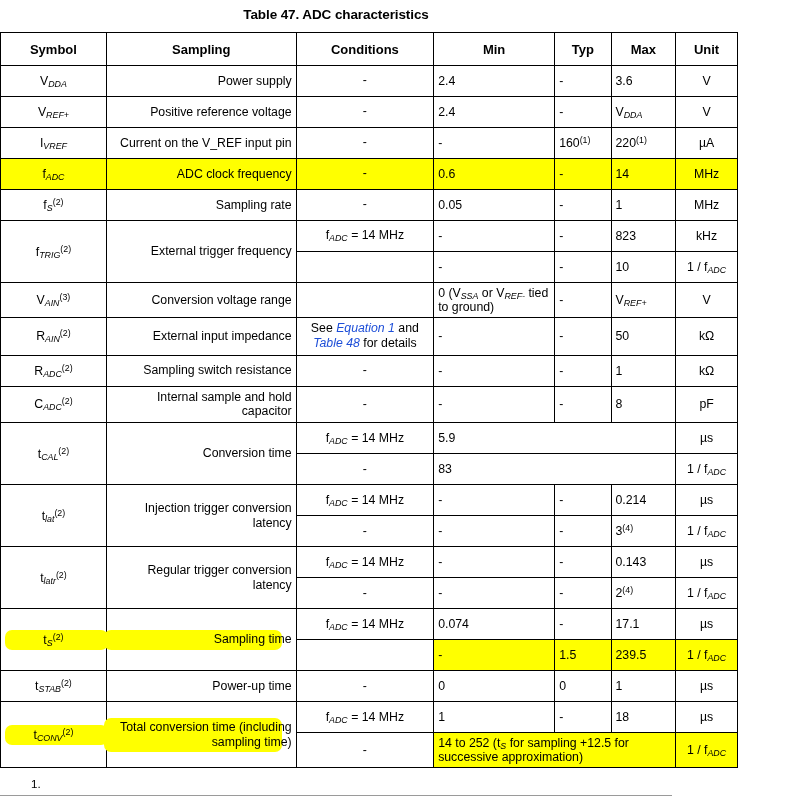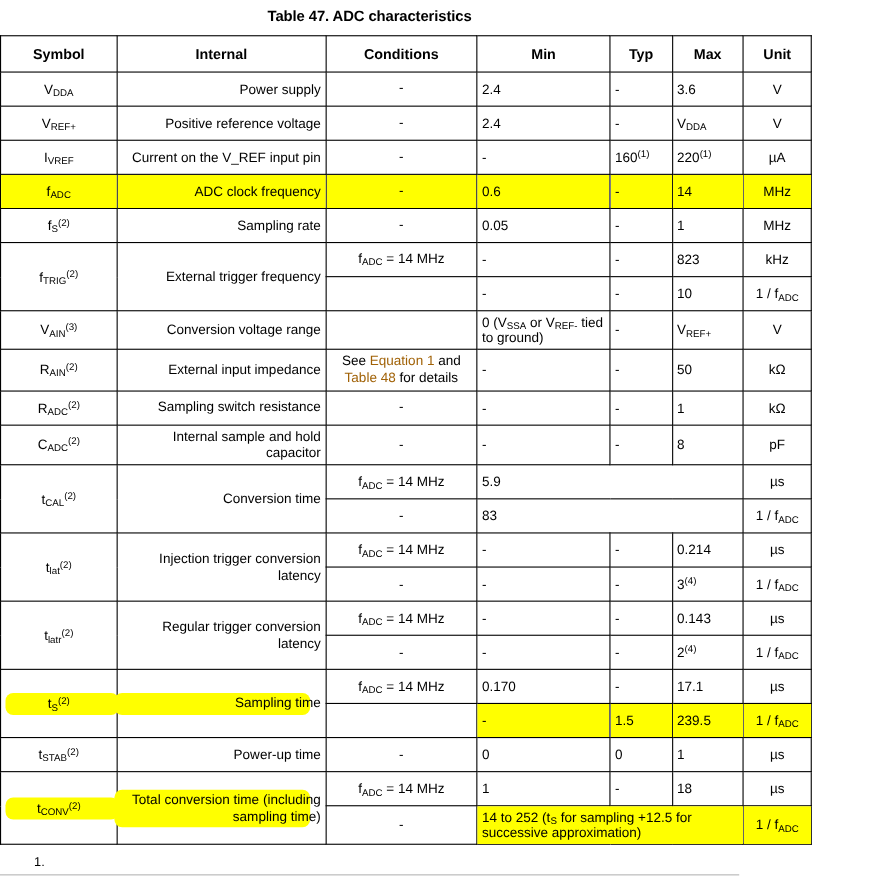--- a/index.html
+++ b/index.html
@@ -50,24 +50,24 @@
   col.c-unit{width:45px;}
 
   td.sym{text-align:center;white-space:nowrap;}
   td.par{text-align:right;padding-left:5px;line-height:1.2;}
   td.cond{text-align:center;line-height:1.25;}
   td.num{text-align:left;}
   td.unit{text-align:center;white-space:nowrap;}
 
   .rowband td{height:24px;}
 
-  sub{font-size:0.72em;vertical-align:-0.25em;line-height:0;}
+  sub{font-size:0.72em;vertical-align:-0.25em;line-height:0;font-style:italic;}
   sup{font-size:0.72em;vertical-align:0.45em;line-height:0;}
 
-  .lnk{color:#a16207;}
+  .lnk{color:#1d4ed8;font-style:italic;}
 
   
   .hl{background:#ffff00;margin-top:44px;}
 
   
   .marker{
     position:absolute;
     background:#ffff00;
     z-index:0;
     border-radius:7px;
@@ -108,21 +108,21 @@
         <col class="c-par">
         <col class="c-cond">
       <col class="c-min">
         <col class="c-typ">
         <col class="c-max">
         <col class="c-unit">
     </colgroup>
     <thead>
       <tr>
         <th>Symbol</th>
-        <th>Internal</th>
+        <th>Sampling</th>
         <th>Conditions</th>
         <th>Min</th>
         <th>Typ</th>
         <th>Max</th>
         <th>Unit</th>
       </tr>
     </thead>
     <tbody id="tbody">
         <tr class="rowband">
           <td class="sym" rowspan="1"><span class="cellinner">V<sub>DDA</sub></span></td>
@@ -262,21 +262,21 @@
           <td class="cond">-</td>
           <td class="num">-</td>
           <td class="num">-</td>
           <td class="num">2<sup>(4)</sup></td>
           <td class="unit">1 / f<sub>ADC</sub></td>
         </tr>
         <tr class="rowband">
           <td class="sym" rowspan="2"><span class="marker" style="left:4px;right:-2px;top:50%;transform:translateY(-50%);height:20px;"></span><span class="cellinner">t<sub>S</sub><sup>(2)</sup></span></td>
           <td class="par" rowspan="2"><span class="marker" style="left:-3px;right:14px;top:50%;transform:translateY(-50%);height:20px;"></span><span class="cellinner">Sampling time</span></td>
           <td class="cond">f<sub>ADC</sub> = 14 MHz</td>
-          <td class="num">0.170</td>
+          <td class="num">0.074</td>
           <td class="num">-</td>
           <td class="num">17.1</td>
           <td class="unit">µs</td>
         </tr>
         <tr class="rowband">
           <td class="cond"></td>
           <td class="num hl">-</td>
           <td class="num hl">1.5</td>
           <td class="num hl">239.5</td>
           <td class="unit hl">1 / f<sub>ADC</sub></td>

